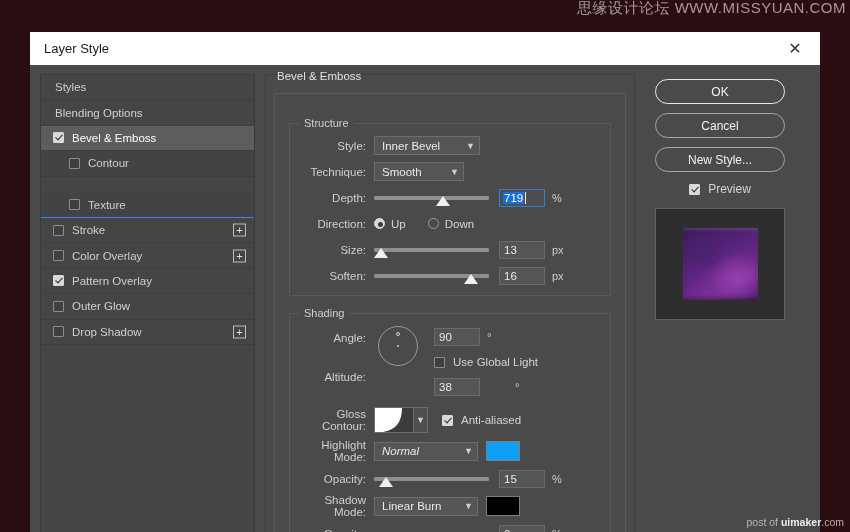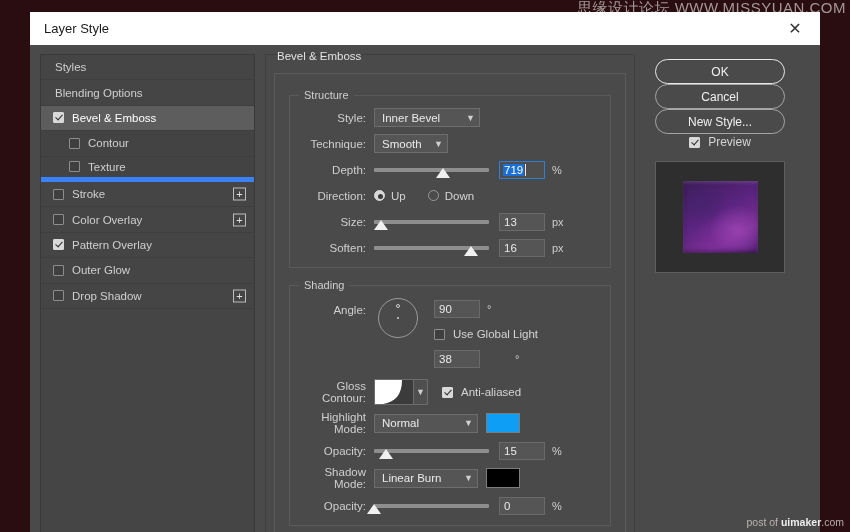--- a/index.html
+++ b/index.html
@@ -22,21 +22,21 @@
     padding-right:4px; white-space:nowrap; opacity:.85;
   }
   #wm-bottom {
     position:absolute; bottom:4px; right:6px;
     font-size:10.5px; color:#c8bfbc; white-space:nowrap; opacity:.9;
   }
   #wm-bottom b { color:#fff; }
 
   
   #dialog {
-    position:absolute; left:30px; top:12px;
+    position:absolute; left:30px; top:32px;
     width:790px; height:501px;
     background:#14532d;
     display:flex; flex-direction:column;
   }
   #titlebar {
     height:33px; background:#ffffff; color:#1b1b1b;
     display:flex; align-items:center; justify-content:space-between;
     padding:0 6px 0 14px; font-size:13px;
   }
   #close-btn {
@@ -56,21 +56,21 @@
   }
   #styles-list { flex:1; }
   .srow {
     height:25.4px; display:flex; align-items:center;
     padding-left:12px; border-bottom:1px solid #3e3e3e;
     color:#cfcfcf; font-size:11.5px; cursor:pointer; position:relative;
   }
   .srow.plain { padding-left:14px; }
   .srow.selected { background:#5d5d5d; color:#fff; }
   .srow.subitem { background:#434343; padding-left:28px; border-bottom:1px solid #3e3e3e;}
-  .srow.subgroup-end { border-bottom:5px solid #3b82f6; }
+  .srow.subgroup-end { border-bottom:1px solid #3b82f6;margin-top:16px; }
   .cb {
     width:11px; height:11px; border:1px solid #8d8d8d; background:#3f3f3f;
     margin-right:8px; flex:none; position:relative; border-radius:1px;
   }
   .cb.checked { background:#d9d9d9; border-color:#d9d9d9; }
   .cb.checked:after {
     content:""; position:absolute; left:3px; top:0px;
     width:3px; height:6px; border:solid #2e2e2e;
     border-width:0 1.6px 1.6px 0; transform:rotate(42deg);
   }
@@ -146,21 +146,21 @@
     font-size:9px; color:#cfcfcf; cursor:pointer; flex:none;
   }
   .swatch { width:34px; height:20px; border:1px solid #7d7d7d; margin-left:8px; cursor:pointer; flex:none;}
 
   
   #right-panel { width:150px; display:flex; flex-direction:column; align-items:center; padding-top:5px;}
   .pbtn {
     width:130px; height:25px; border:1px solid #a6a6a6; border-radius:13px;
     background:#4a4a4a; color:#f0f0f0; font-size:12px;
     display:flex; align-items:center; justify-content:center;
-    cursor:pointer;
+    margin-bottom:9px; cursor:pointer;
   }
   .pbtn.primary { border-color:#e8e8e8; }
   #preview-check { display:flex; align-items:center; margin:1px 0 12px 0; cursor:pointer; font-size:12px;}
   #preview-box {
     width:130px; height:112px; background:#2e2e2e; border:1px solid #5e5e5e;
     display:flex; align-items:center; justify-content:center;
   }
   #preview-sq {
     width:75px; height:72px; position:relative; overflow:hidden;
     background:
@@ -233,34 +233,34 @@
         </div>
       </div>
 
     </div>
 
     <div id="center-panel">
 
       <div id="bevel-outer">
         <div id="bevel-title" style="top:-24px;left:2px;">Bevel &amp; Emboss</div>
 
-        <div class="group" style="margin-top:8px;">
+        <div class="group" style="margin-top:16px;">
           <span class="legend">Structure</span>
 
           <div class="row">
             <span class="lbl">Style:</span>
             <span class="sel" style="width:106px;">
               <span>Inner Bevel</span>
               <span class="chev">▼</span>
             </span>
           </div>
 
           <div class="row">
             <span class="lbl">Technique:</span>
-            <span class="sel" style="width:74px;align-items:center;">
+            <span class="sel" style="width:90px;align-items:center;">
               <span>Smooth</span>
               <span class="chev">▼</span>
             </span>
           </div>
 
           <div class="row">
             <span class="lbl">Depth:</span>
             <span class="slider">
               <span class="track"></span>
               <span class="thumb" id="th-depth" style="left: calc(60% - 7px);"></span>
@@ -308,20 +308,23 @@
           </div>
         </div>
 
         <div class="group" style="margin-top:17px;padding-top:12px;">
           <span class="legend">Shading</span>
 
           <div style="display:flex;">
             <div style="width:78px;flex:none;">
               <div class="row" style="justify-content:flex-end;height:24px;align-items:center;">
                 <span class="lbl">Angle:</span>
+              </div>
+              <div class="row" style="justify-content:flex-end;height:30px;margin-top:12px;">
+                <span class="lbl">Altitude:</span>
               </div>
             </div>
             <div id="dial">
               <span class="mark"></span>
               <span class="ctr"></span>
             </div>
             <div style="margin-left:16px;">
               <div class="row" style="height:22px;">
                 <span class="num">
                   <span>90</span>
@@ -353,21 +356,21 @@
             </span>
             <span id="gloss-chev">▼</span>
             <span class="chk-inline" style="margin-left:14px;">
               <span class="cb checked"></span>
               <span>Anti-aliased</span>
             </span>
           </div>
 
           <div class="row" style="height:26px;">
             <span class="lbl">Highlight Mode:</span>
-            <span class="sel" style="width:104px;">
+            <span class="sel" style="width:104px;font-style:italic;">
               <span>Normal</span>
               <span class="chev">▼</span>
             </span>
             <span class="swatch" id="sw-hl" style="background: rgb(15, 158, 245);"></span>
           </div>
 
           <div class="row">
             <span class="lbl">Opacity:</span>
             <span class="slider">
               <span class="track"></span>

